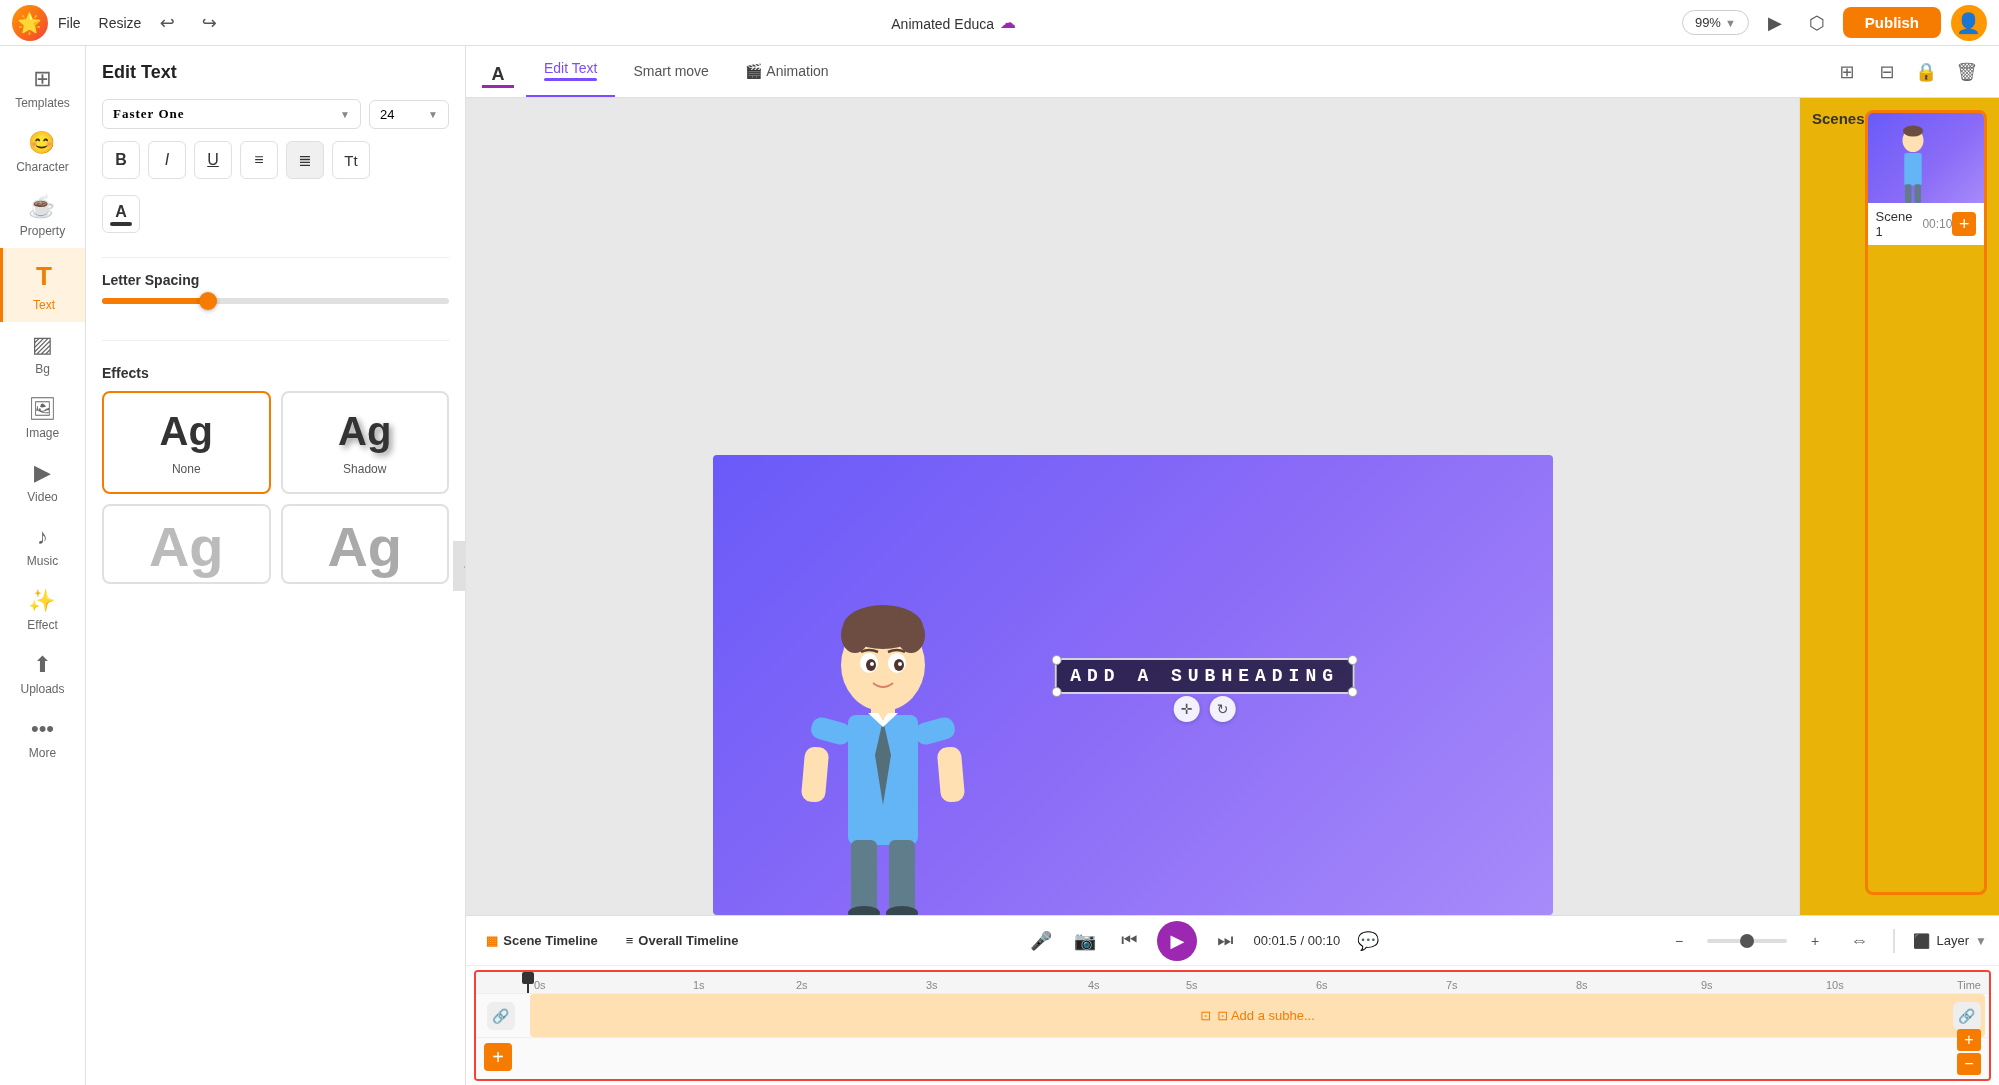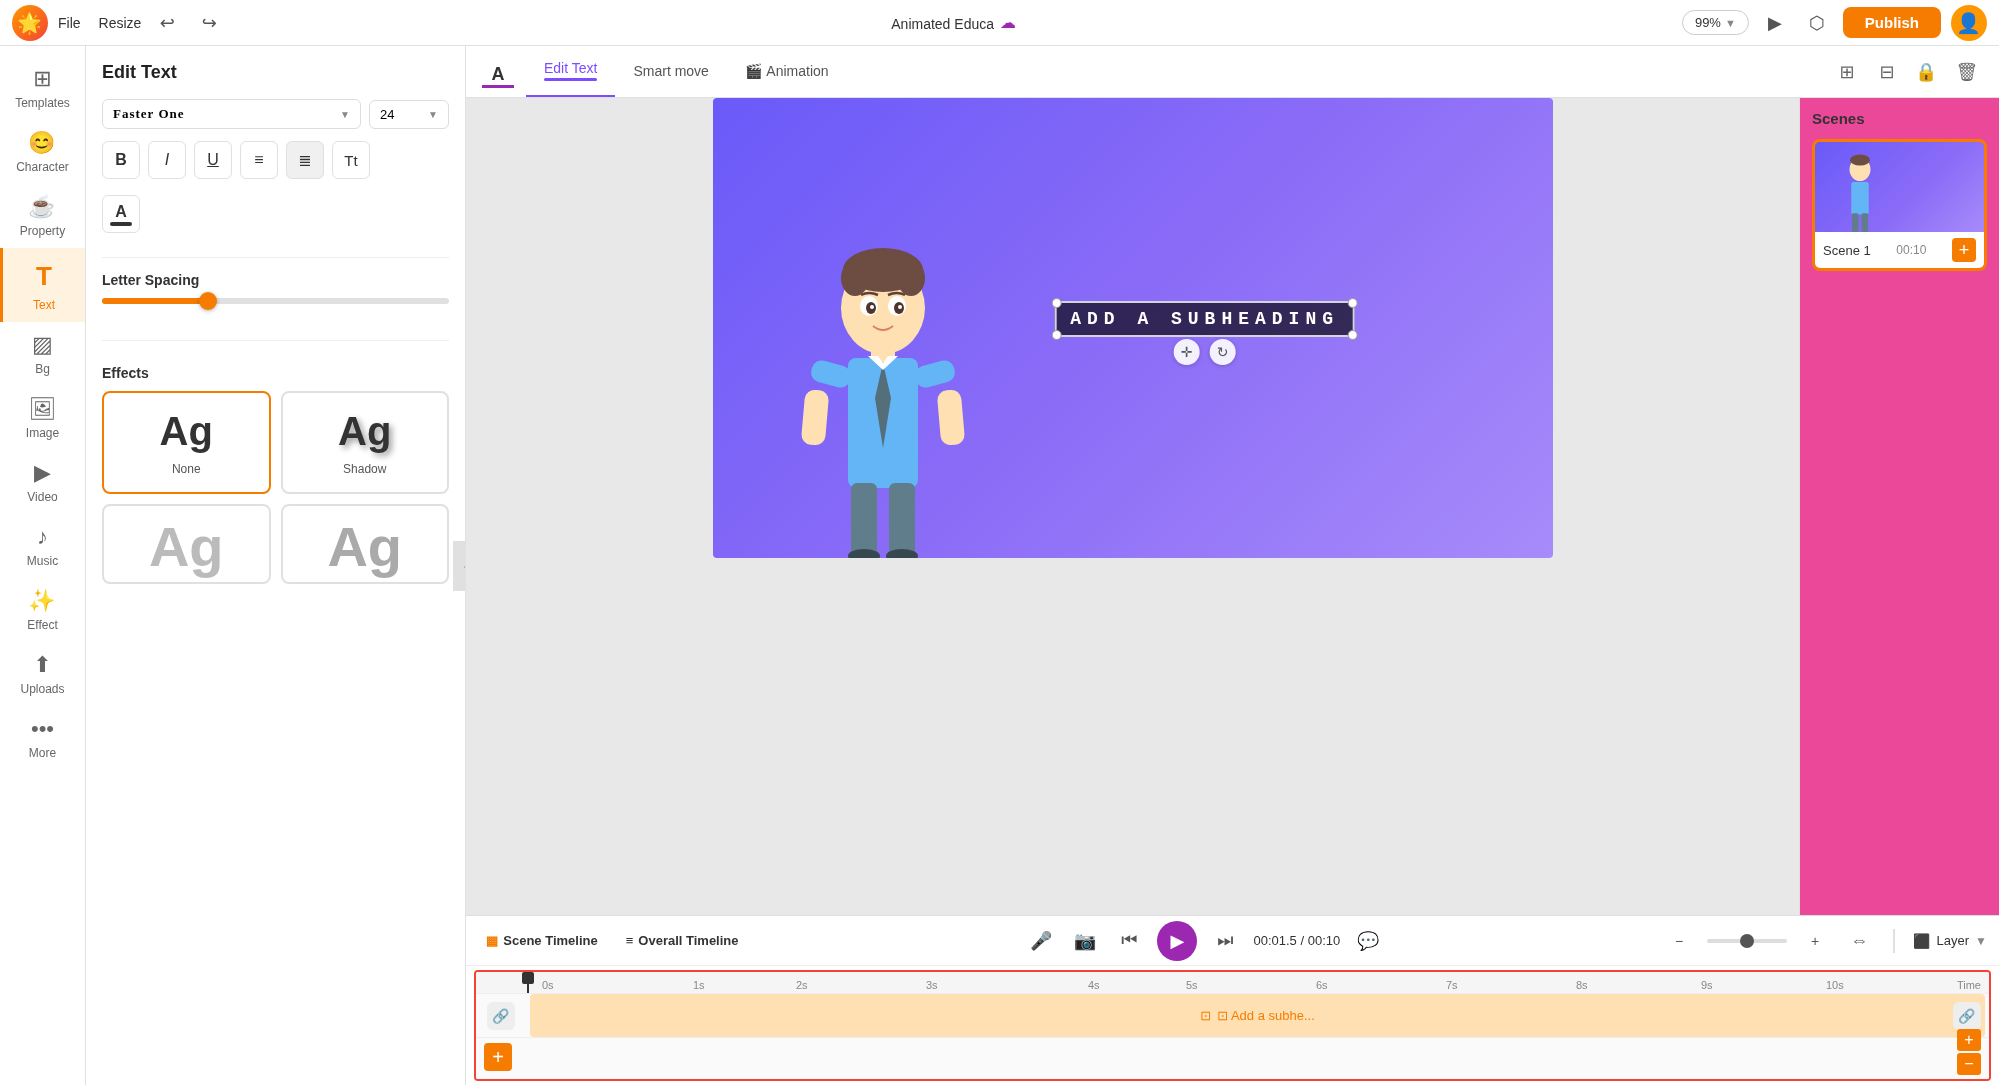--- a/index.html
+++ b/index.html
@@ -186,21 +186,21 @@
     }
     .toolbar-sep { flex: 1; }
     .toolbar-icon-group { display: flex; gap: 8px; align-items: center; }
     .toolbar-icon-btn2 {
       width: 32px; height: 32px; display: flex; align-items: center; justify-content: center;
       cursor: pointer; border-radius: 6px; color: #666; font-size: 18px;
     }
     .canvas-container {
       flex: 1;
       display: flex;
-      align-items: flex-start;
+      align-items: flex-end;
       justify-content: center;
       background: #e8e8e8;
       position: relative;
       overflow: hidden;
     }
     .canvas {
       width: 840px;
       height: 460px;
       background: linear-gradient(135deg, #6a5af9 0%, #8b6cf7 50%, #a78bfa 100%);
       border-radius: 4px;
@@ -248,25 +248,25 @@
     .canvas-control-btn {
       width: 26px; height: 26px; background: rgba(255,255,255,0.9);
       border-radius: 50%; display: flex; align-items: center; justify-content: center;
       font-size: 14px; cursor: pointer; box-shadow: 0 1px 4px rgba(0,0,0,0.2);
       color: #555;
     }
 
     
     .right-panel {
       width: 200px;
-      background: #ec4899;
+      background: #eab308;
       border-left: 1px solid #e0e0e0;
       flex-shrink: 0;
       display: flex;
-      flex-direction: column;
+      flex-direction: row;
       padding: 12px;
       overflow-y: auto;
     }
     .scenes-title {
       font-size: 15px; font-weight: 600; color: #333; margin-bottom: 12px;
     }
     .scene-card {
       border: 3px solid #f57c00;
       border-radius: 8px;
       overflow: hidden;
@@ -750,21 +750,21 @@
       <div class="timeline-track-area">
 
         <div class="timeline-ruler">
           <div class="timeline-playhead">
             <div class="timeline-playhead-head">
               <svg width="12" height="12" viewBox="0 0 12 12">
                   <rect x="1" y="1" width="10" height="10" rx="2" fill="#333"></rect>
                 </svg>
             </div>
           </div>
-          <span class="ruler-mark" style="left:58px;margin-left:8px;">0s</span>
+          <span class="ruler-mark" style="left:58px;">0s</span>
           <span class="ruler-mark" style="left:185px;margin-left:32px;">1s</span>
           <span class="ruler-mark" style="left:320px;">2s</span>
           <span class="ruler-mark" style="left:450px;margin-top:32px;">3s</span>
           <span class="ruler-mark" style="left:612px;">4s</span>
           <span class="ruler-mark" style="left:710px;">5s</span>
           <span class="ruler-mark" style="left:840px;">6s</span>
           <span class="ruler-mark" style="left:970px;">7s</span>
           <span class="ruler-mark" style="left:1100px;">8s</span>
           <span class="ruler-mark" style="left:1225px;">9s</span>
           <span class="ruler-mark" style="left:1350px;">10s</span>

